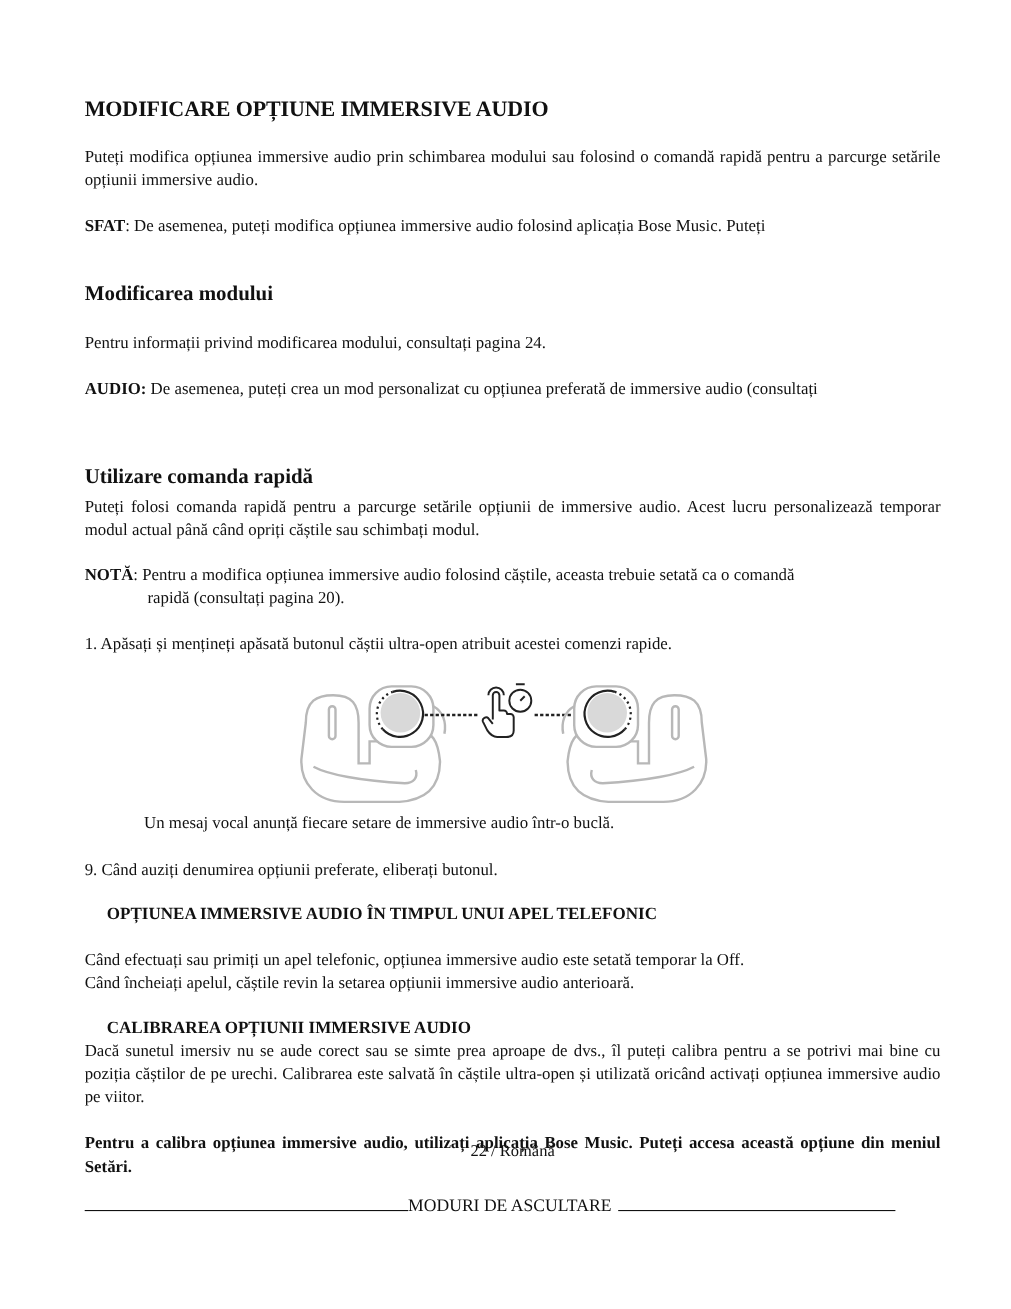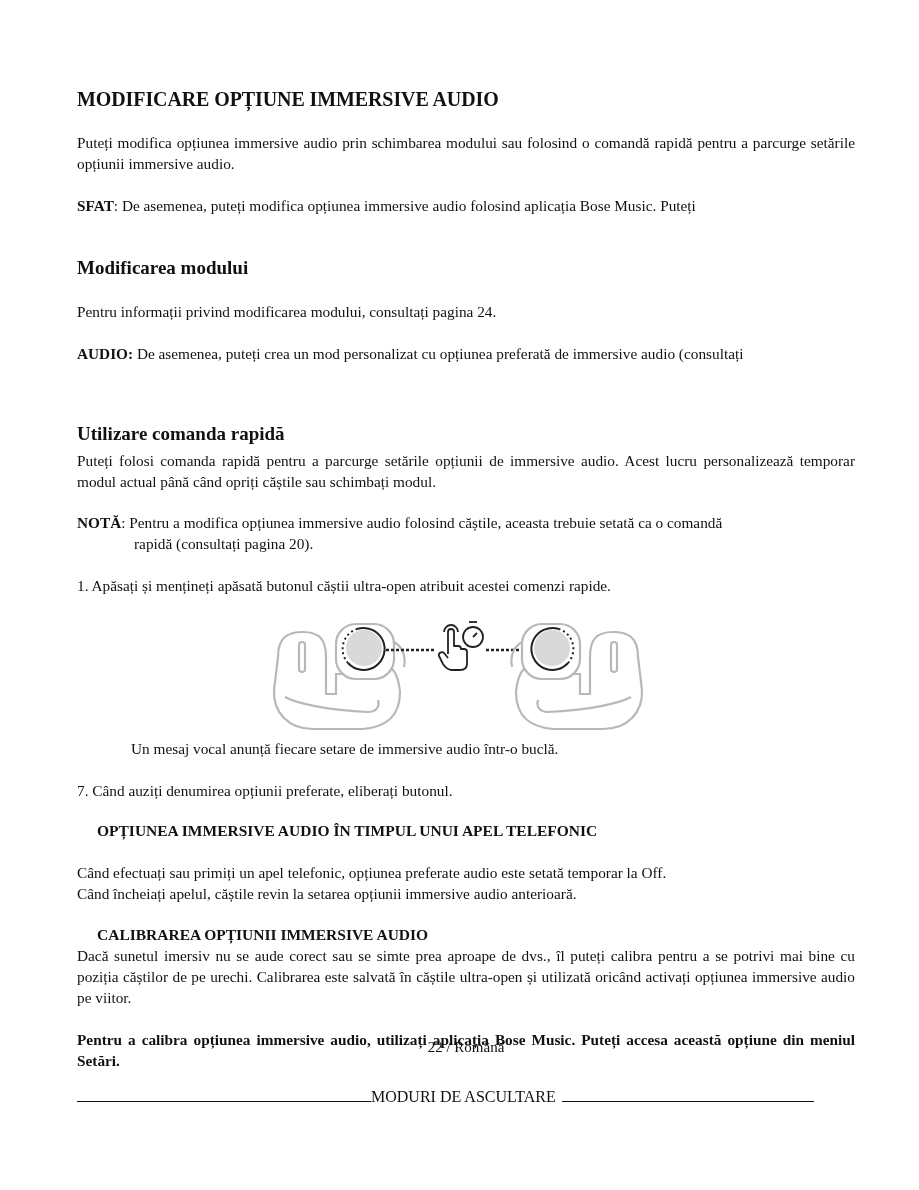--- a/index.html
+++ b/index.html
@@ -47,25 +47,25 @@
 
   <div class="abs p note" style="top:512px;">
     <span class="lbl">NOTĂ</span><span>: Pentru a modifica opțiunea immersive audio folosind căștile, aceasta trebuie setată ca o comandă</span>
     <span class="cont" style="padding-left:57px;">rapidă (consultați pagina 20).</span>
   </div>
 
   <div class="abs p" style="top:575px;">1. Apăsați și mențineți apăsată butonul căștii ultra-open atribuit acestei comenzi rapide.</div>
 
   <div class="abs p indent" style="top:738px;">Un mesaj vocal anunță fiecare setare de immersive audio într-o buclă.</div>
 
-  <div class="abs p" style="top:780px;">7. Când auziți denumirea opțiunii preferate, eliberați butonul.</div>
+  <div class="abs p" style="top:780px;">9. Când auziți denumirea opțiunii preferate, eliberați butonul.</div>
 
   <div class="abs h3" style="top:822px;">OPȚIUNEA IMMERSIVE AUDIO  ÎN TIMPUL UNUI APEL TELEFONIC</div>
 
-  <div class="abs p" style="top:862px;">Când efectuați sau primiți un apel telefonic, opțiunea preferate audio este setată temporar la Off.</div>
+  <div class="abs p" style="top:862px;">Când efectuați sau primiți un apel telefonic, opțiunea immersive audio este setată temporar la Off.</div>
   <div class="abs p" style="top:883px;">Când încheiați apelul, căștile revin la setarea opțiunii immersive audio anterioară.</div>
 
   <div class="abs h3" style="top:926px;">CALIBRAREA OPȚIUNII IMMERSIVE AUDIO</div>
 
   <div class="abs p justify" style="top:945px;">Dacă sunetul imersiv nu se aude corect sau se simte prea aproape de dvs., îl puteți calibra pentru a se potrivi mai bine cu poziția căștilor de pe urechi. Calibrarea este salvată în căștile ultra-open și utilizată oricând activați opțiunea immersive audio pe viitor.</div>
 
   <div class="abs p justify" style="top:1029px;font-weight:bold;">Pentru a calibra opțiunea immersive audio, utilizați aplicația Bose Music. Puteți accesa această opțiune din meniul Setări.</div>
 
   <div class="footer-num">22 / Română</div>
   <div class="footer-line">

